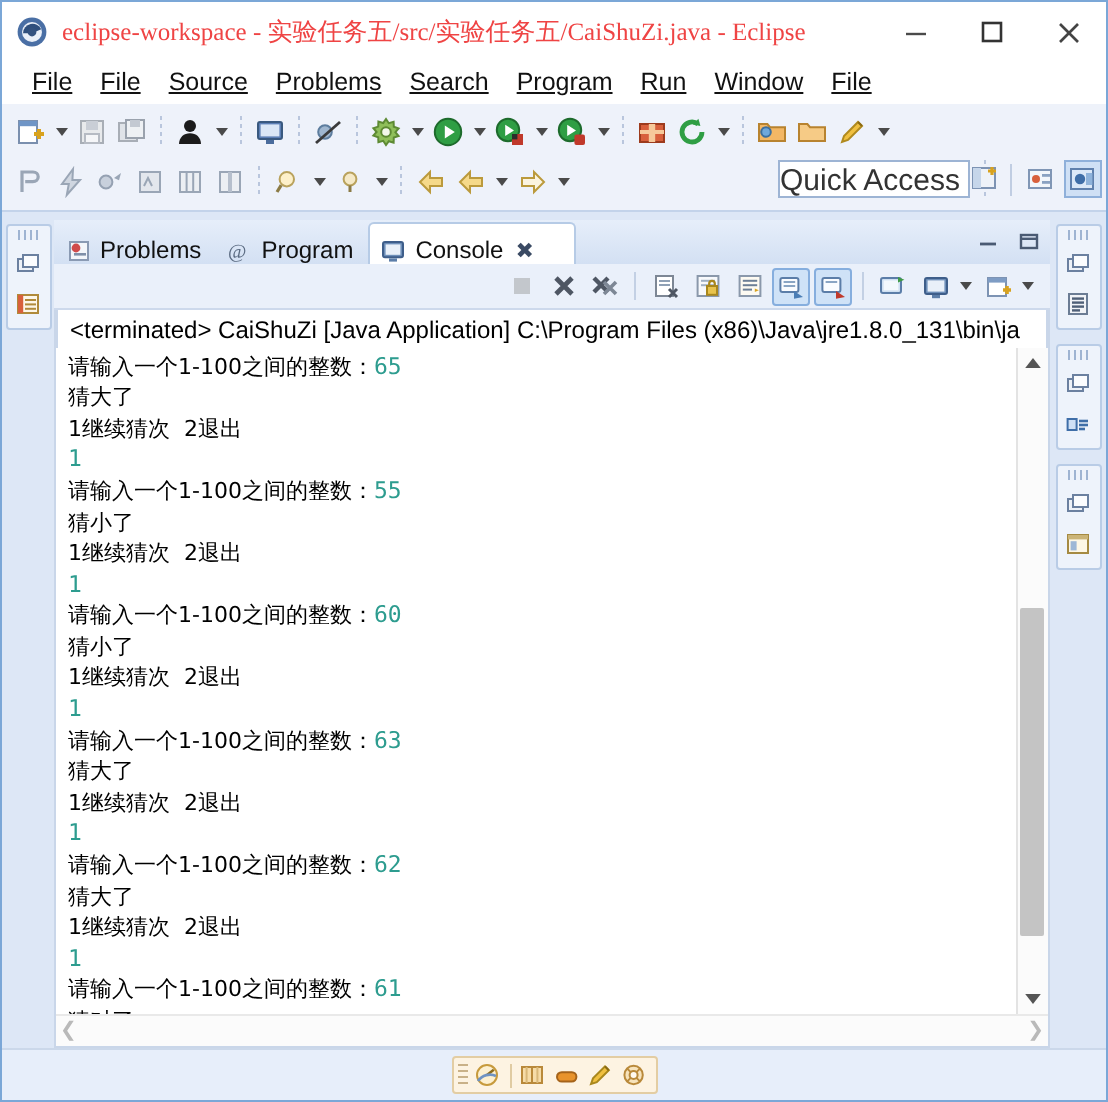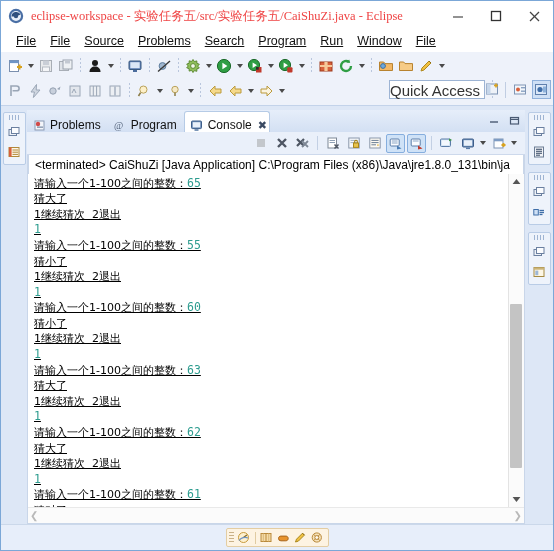--- a/index.html
+++ b/index.html
@@ -116,21 +116,21 @@
     background:linear-gradient(to bottom,#e6eefa,#d3e0f3);
   }
   .tab{
     height:20px;display:flex;align-items:flex-end;padding:0 7px 0 5px;
     font-size:12px;color:#111;white-space:nowrap;
   }
   .tab .ti{width:14px;height:14px;margin-right:4px;display:flex;align-items:center;justify-content:center;}
   .tab.active{
     background:#fff;border:1px solid #b6cbe6;border-bottom:none;
     border-radius:3px 3px 0 0;height:21px;box-sizing:border-box;
-    padding-right:2px;
+    padding-right:20px;
   }
   .tab .xclose{margin-left:6px;font-size:11px;color:#3a4a63;}
   .tabright{position:absolute;right:4px;bottom:3px;display:flex;align-items:center;gap:8px;}
   .viewtoolbar{
     height:22px;flex:0 0 22px;display:flex;align-items:center;justify-content:flex-end;
     background:#eaf0fa;padding-right:6px;border-bottom:1px solid #cdd9ec;
   }
   .vb{width:19px;height:19px;display:flex;align-items:center;justify-content:center;margin:0 1px;}
   .vb.on{background:#cfe2f7;border:1px solid #86aede;box-sizing:border-box;border-radius:2px;}
   .vsep{width:1px;height:14px;background:#c3d0e4;margin:0 4px;}
@@ -140,21 +140,21 @@
   .console-head{
     background:#fff;padding:3px 2px 2px 6px;font-size:12px;white-space:nowrap;
     overflow:hidden;border-left:1px solid #c9d6e9;border-right:1px solid #c9d6e9;
     font-family:"Liberation Sans","DejaVu Sans",sans-serif;
   }
   .console-wrap{
     flex:1 1 auto;min-height:0;display:flex;flex-direction:column;
     background:#fff;border:1px solid #c9d6e9;border-top:none;margin:0;
     position:relative;
   }
-  .console-area{flex:1 1 auto;display:flex;min-height:0;text-decoration:underline;}
+  .console-area{flex:1 1 auto;display:flex;min-height:0;}
   .console-text{
     flex:1 1 auto;min-width:0;overflow:hidden;
     padding:2px 0 0 6px;
     font-family:"DejaVu Sans Mono","Liberation Mono",monospace;
     font-size:11.5px;line-height:15.6px;white-space:pre;
   }
   .console-text .cn{font-family:"DejaVu Sans","Liberation Sans",sans-serif;font-size:11px;}
   .vscroll{
     width:15px;flex:0 0 15px;background:#fbfbfb;border-left:1px solid #e3e3e3;
     display:flex;flex-direction:column;align-items:center;

